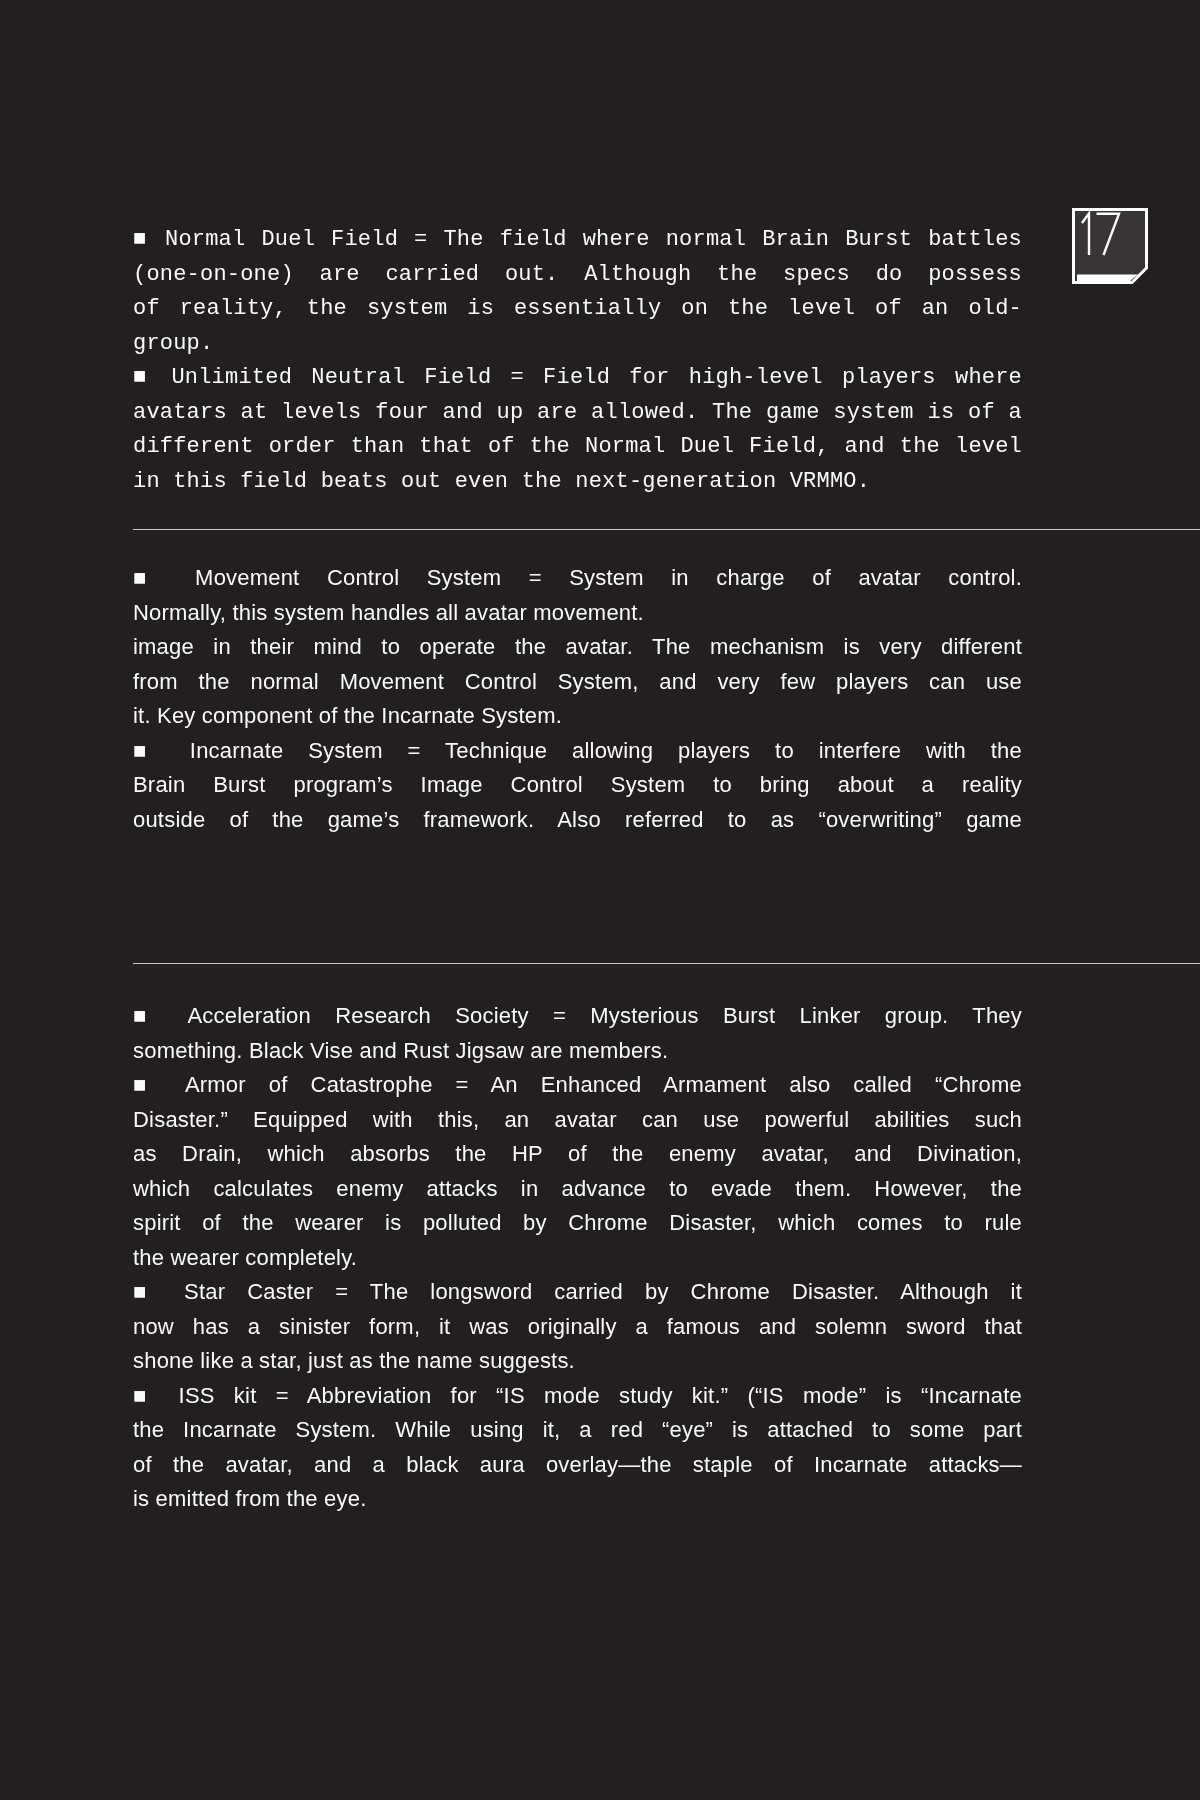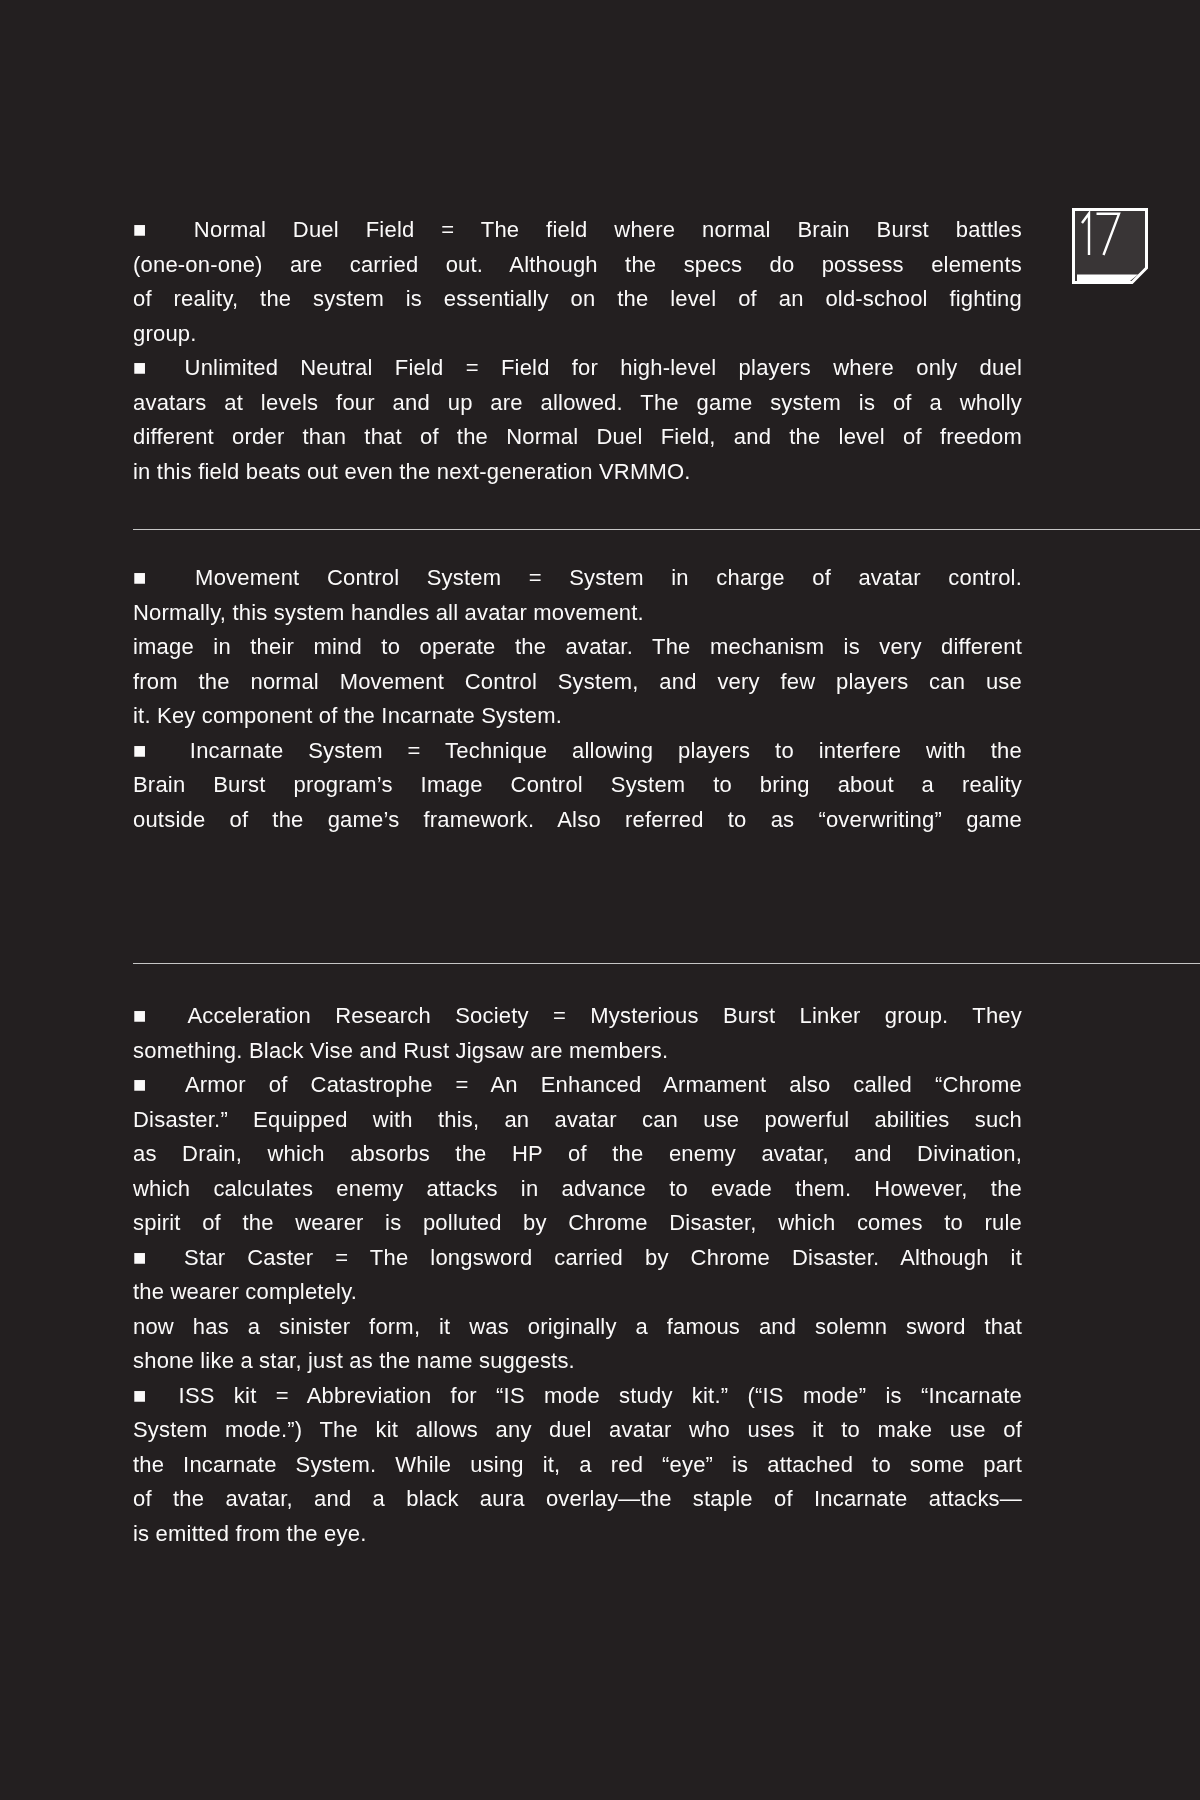--- a/index.html
+++ b/index.html
@@ -43,21 +43,21 @@
     height: 1px;
     background: #c6c6c6;
   }
   .page-badge {
     position: absolute;
     left: 1072px;
     top: 208px;
     width: 76px;
     height: 77px;
   }
-  #sec0 { top: 213px; }
+  #sec0 { top: 223px; font-family: Liberation Mono, monospace; }
   #div0 { top: 529px; }
   #sec1 { top: 561px; }
   #div1 { top: 963px; }
   #sec2 { top: 999px; }
 </style>
 </head>
 <body>
 
 <div class="page">
 
@@ -100,24 +100,23 @@
   <div class="divider" id="div1"></div>
 
   <div class="glossary-section" id="sec2">
       <div class="line">■ Acceleration Research Society = Mysterious Burst Linker group. They</div>
       <div class="line last">something. Black Vise and Rust Jigsaw are members.</div>
       <div class="line">■ Armor of Catastrophe = An Enhanced Armament also called “Chrome</div>
       <div class="line">Disaster.” Equipped with this, an avatar can use powerful abilities such</div>
       <div class="line">as Drain, which absorbs the HP of the enemy avatar, and Divination,</div>
       <div class="line">which calculates enemy attacks in advance to evade them. However, the</div>
       <div class="line">spirit of the wearer is polluted by Chrome Disaster, which comes to rule</div>
+      <div class="line last">the wearer completely.</div>
       <div class="line">■ Star Caster = The longsword carried by Chrome Disaster. Although it</div>
-      <div class="line last">the wearer completely.</div>
       <div class="line">now has a sinister form, it was originally a famous and solemn sword that</div>
       <div class="line last">shone like a star, just as the name suggests.</div>
       <div class="line">■ ISS kit = Abbreviation for “IS mode study kit.” (“IS mode” is “Incarnate</div>
-      <div class="line">System mode.”) The kit allows any duel avatar who uses it to make use of</div>
       <div class="line">the Incarnate System. While using it, a red “eye” is attached to some part</div>
       <div class="line">of the avatar, and a black aura overlay—the staple of Incarnate attacks—</div>
       <div class="line last">is emitted from the eye.</div>
     </div>
 
 </div>
 
 </body></html>

